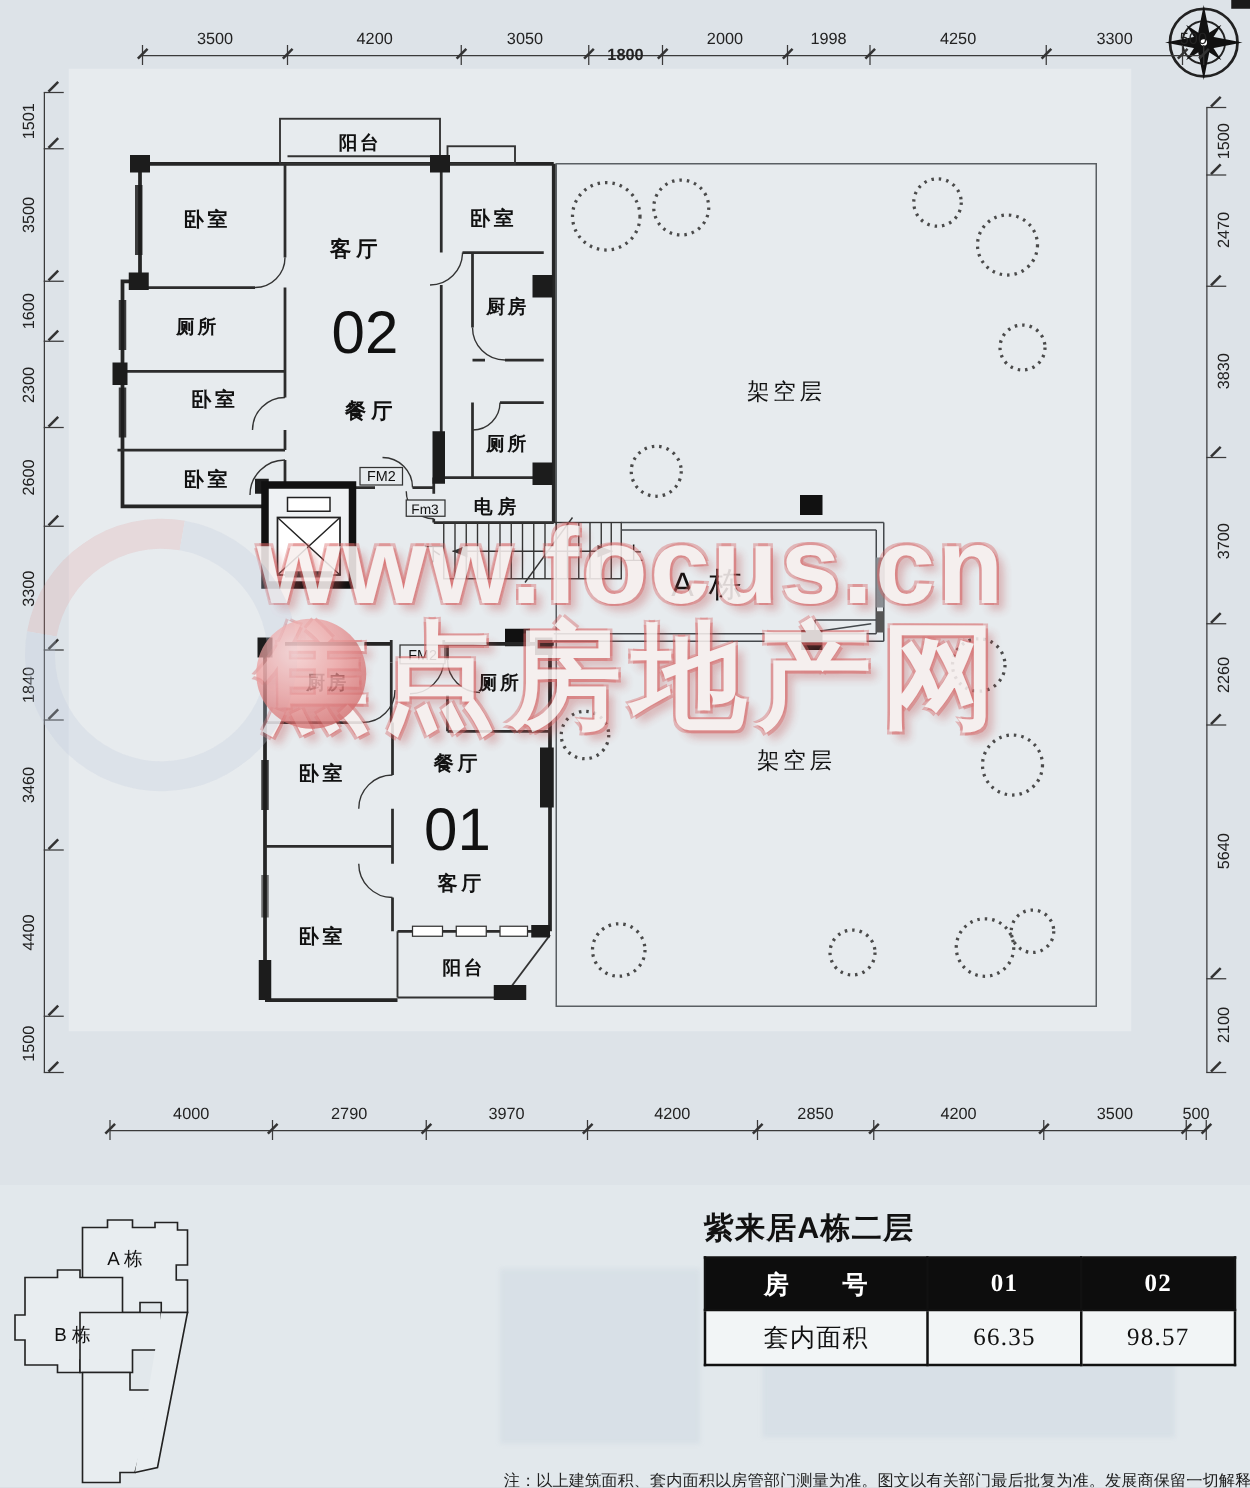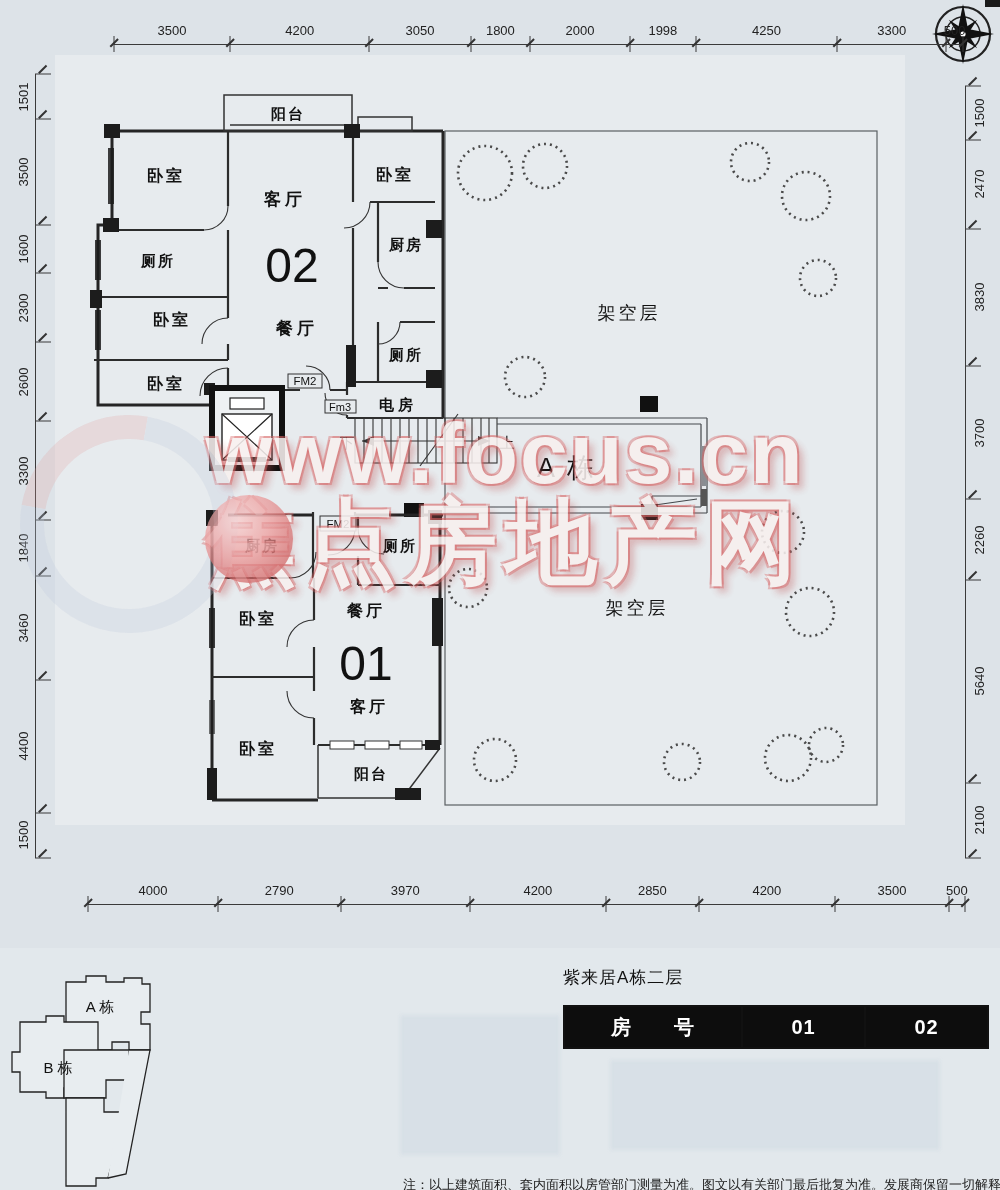--- a/index.html
+++ b/index.html
@@ -30,23 +30,23 @@
                  2px -2px 0 rgba(214,100,100,.45),-2px 2px 0 rgba(214,100,100,.45),
                  6px 6px 7px rgba(190,80,80,.40);}
   .wm1{font-size:92px;letter-spacing:8px;line-height:1;}
   .wm2{font-size:86px;letter-spacing:2px;line-height:1;margin-top:-10px;}
   .wm-ring{position:absolute;left:-35px;top:-5px;width:170px;height:170px;border-radius:50%;
            border:24px solid rgba(195,205,222,.45);border-top-color:rgba(226,160,160,.40);
            transform:rotate(-35deg);opacity:.7;}
   .wm-ball{position:absolute;left:150px;top:75px;width:88px;height:88px;border-radius:50%;opacity:.8;
            background:radial-gradient(circle at 35% 30%,#f7cdcd,#ea9595 42%,#d05e5e 78%,#c44a4a);}
   
-  .info-title{position:absolute;left:563px;top:966px;font-size:17px;font-weight:normal;letter-spacing:1px;z-index:6;}
+  .info-title{position:absolute;left:563px;top:966px;font-size:24px;font-weight:bold;letter-spacing:1px;z-index:6;}
   table.itable{position:absolute;left:563px;top:1005px;width:424px;border-collapse:collapse;
-               background:#f2f5f6;z-index:6;table-layout:fixed;}
+               background:#f2f5f6;z-index:6;table-layout:fixed;font-family:Liberation Serif, serif;}
   table.itable th,table.itable td{border:2px solid #111;text-align:center;font-size:20px;
                height:42px;padding:0;font-weight:normal;letter-spacing:1px;}
   table.itable thead th{background:#0d0d0d;color:#fff;font-weight:bold;height:40px;}
   .col0{width:178px;} .col1{width:123px;} .col2{width:123px;}
   .note{position:absolute;left:403px;top:1176px;width:640px;font-size:13px;color:#222;
         white-space:nowrap;overflow:hidden;z-index:6;}
   .ghost{position:absolute;background:rgba(130,160,185,.10);filter:blur(2px);z-index:1;}
   .corner-mark{position:absolute;left:985px;top:0;width:15px;height:7px;background:#1a1a1a;}
 </style>
 </head>
@@ -257,21 +257,21 @@
   <div class="dim dim-h" style="left:114px;top:22px;width:849px;height:38px;">
       <div class="baseline"></div>
       <div class="tick" style="left: 0%;"></div>
       <div class="tick" style="left: 13.6719%;"></div>
       <div class="dlabel" style="left: 6.83594%; top: 1px;">3500</div>
       <div class="tick" style="left: 30.0781%;"></div>
       <div class="dlabel" style="left: 21.875%; top: 1px;">4200</div>
       <div class="tick" style="left: 41.9922%;"></div>
       <div class="dlabel" style="left: 36.0352%; top: 1px;">3050</div>
       <div class="tick" style="left: 49.0234%;"></div>
-      <div class="dlabel" style="left: 45.5078%; top: 1px;">1800</div>
+      <div class="dlabel" style="left: 45.5078%; top: 14px; font-weight: bold;">1800</div>
       <div class="tick" style="left: 60.7422%;"></div>
       <div class="dlabel" style="left: 54.8828%; top: 1px;">2000</div>
       <div class="tick" style="left: 68.5547%;"></div>
       <div class="dlabel" style="left: 64.6484%; top: 1px;">1998</div>
       <div class="tick" style="left: 85.1562%;"></div>
       <div class="dlabel" style="left: 76.8555%; top: 1px;">4250</div>
       <div class="tick" style="left: 98.0469%;"></div>
       <div class="dlabel" style="left: 91.6016%; top: 1px;">3300</div>
       <div class="tick" style="left: 100%;"></div>
       <div class="dlabel" style="left: 99.0234%; top: 1px;">500</div>
@@ -372,17 +372,22 @@
         <col class="col2">
       </colgroup>
     <thead>
       <tr>
         <th>房　　号</th>
         <th>01</th>
         <th>02</th>
       </tr>
     </thead>
     <tbody>
+      <tr>
+        <td>套内面积</td>
+        <td>66.35</td>
+        <td>98.57</td>
+      </tr>
     </tbody>
   </table>
 
   <div class="note">注：以上建筑面积、套内面积以房管部门测量为准。图文以有关部门最后批复为准。发展商保留一切解释权利</div>
 </div>
 
 </body></html>

